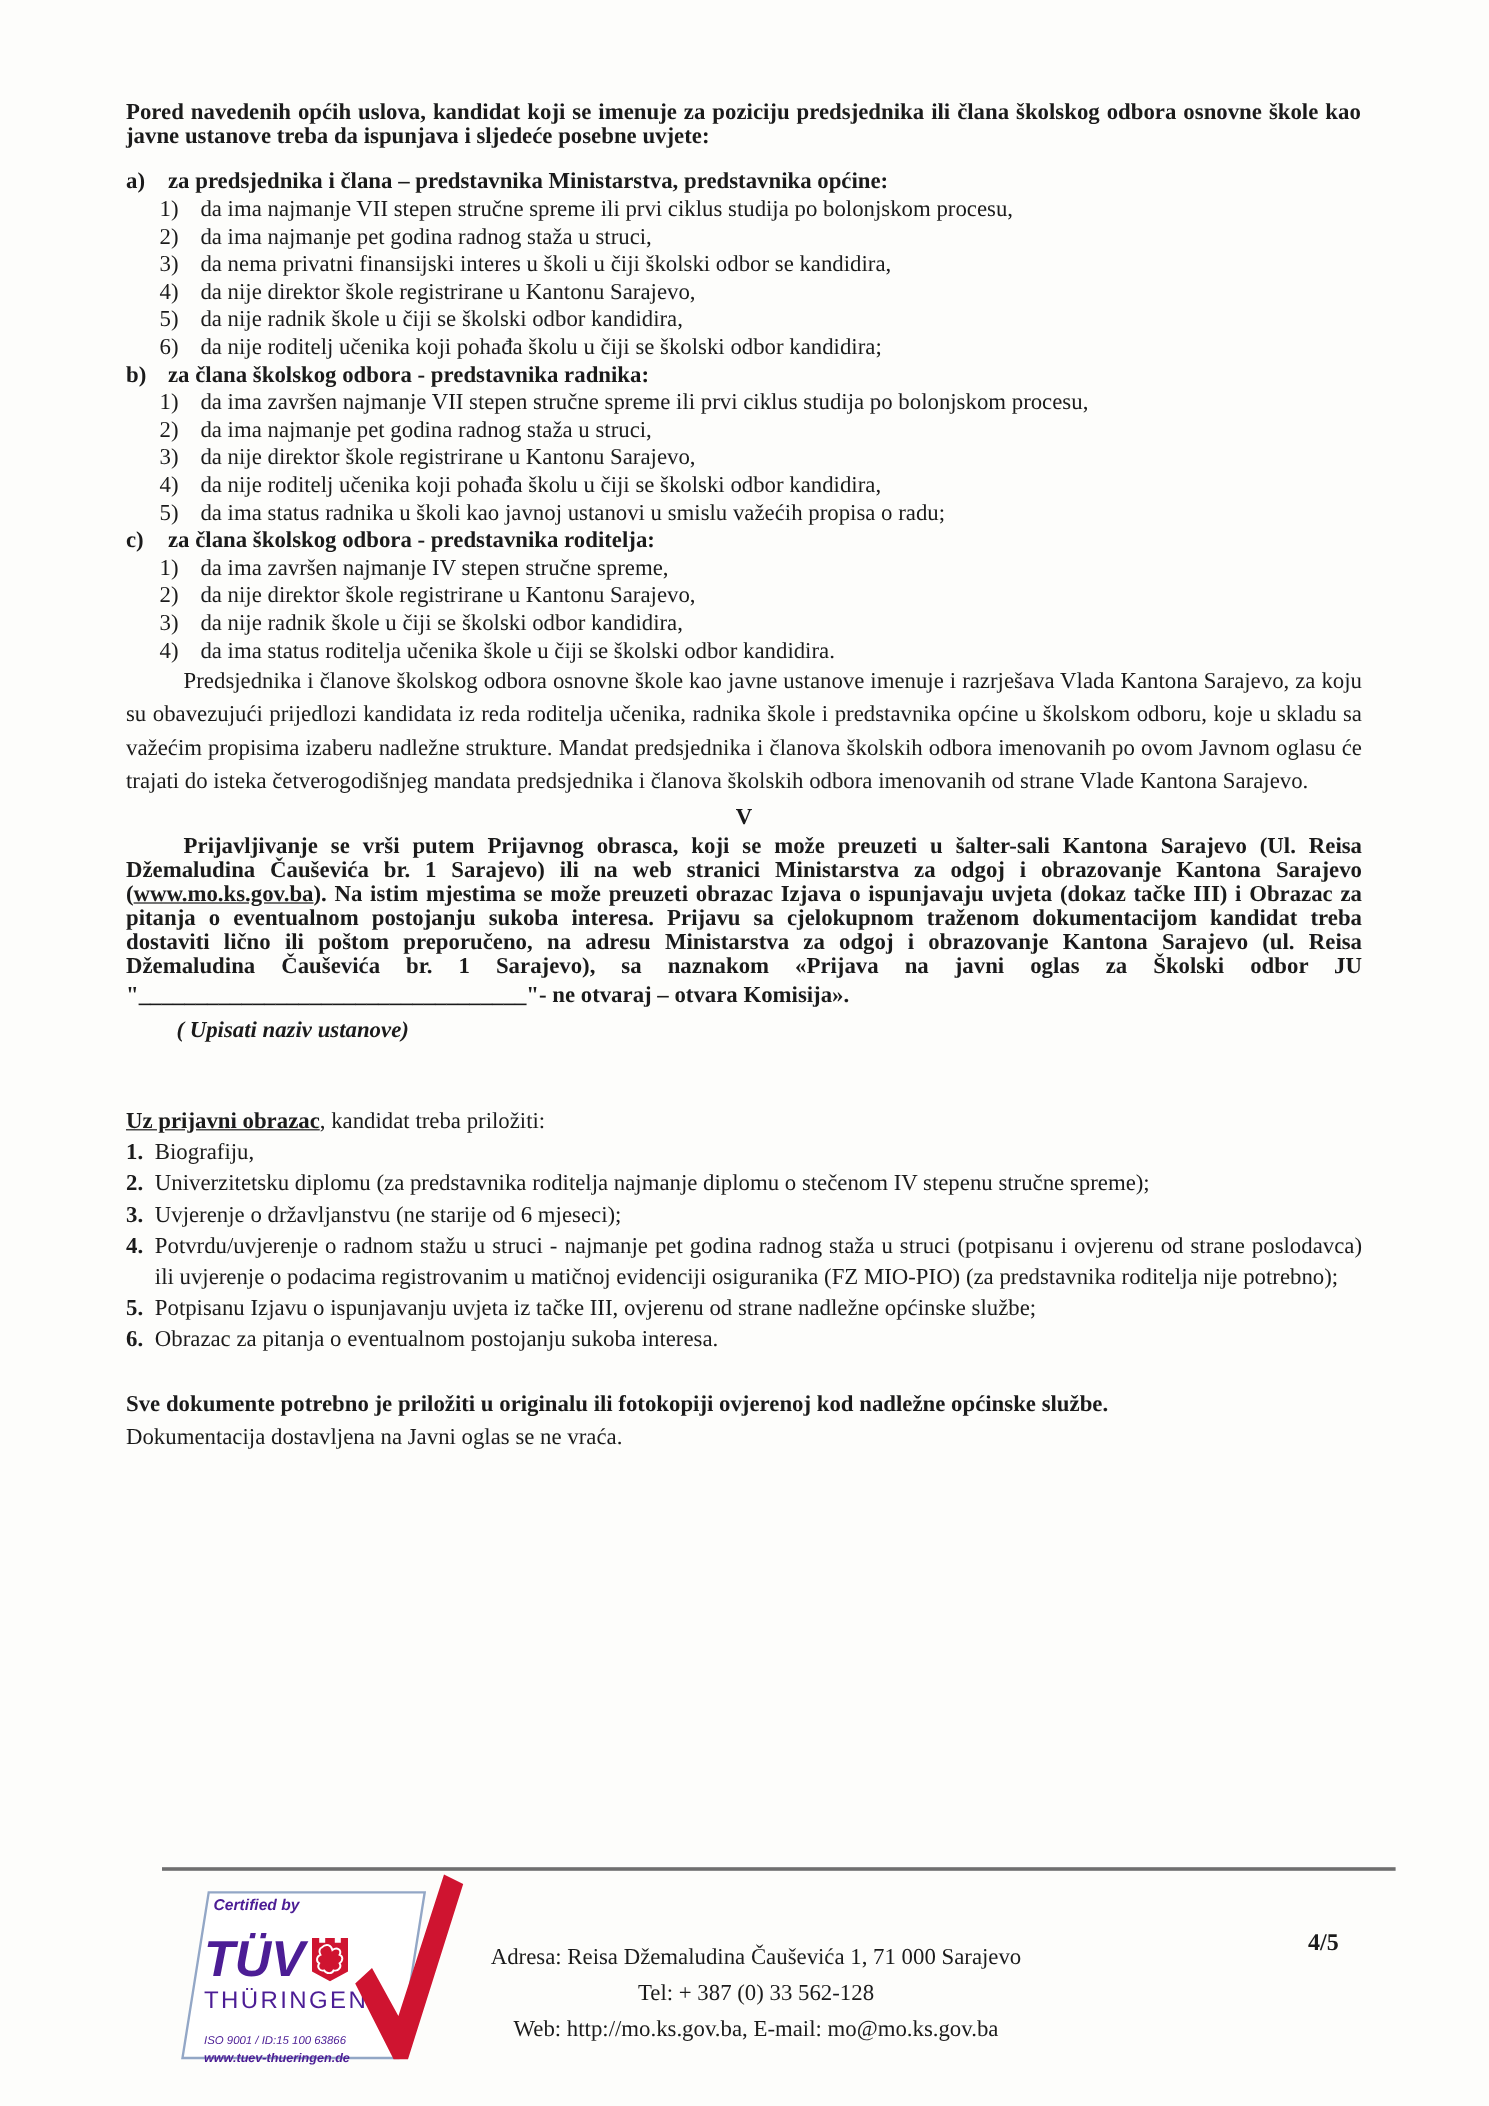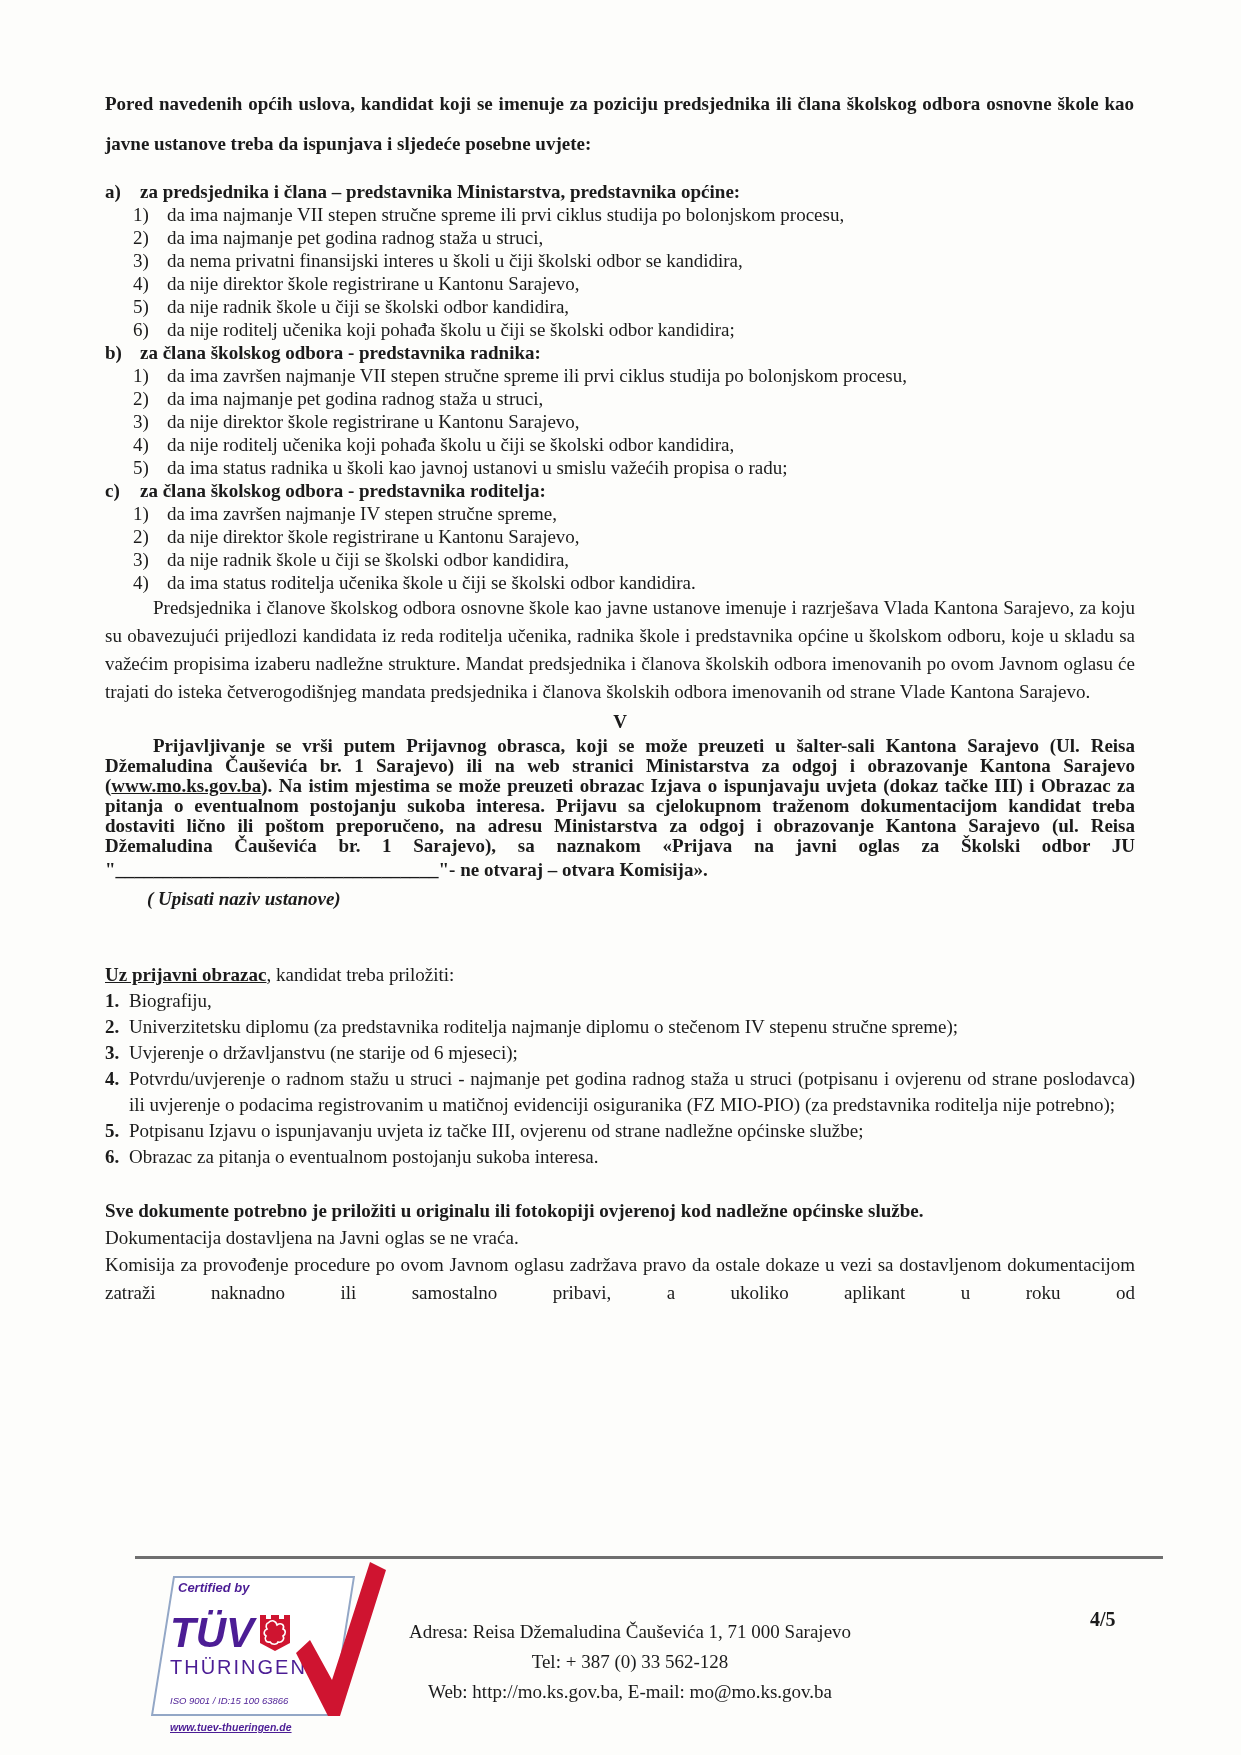--- a/index.html
+++ b/index.html
@@ -7,21 +7,21 @@
     position:relative;
     width:1241px;height:1755px;
     background:#fdfdfb;
     color:#1b1b1b;
     font-family:"Liberation Serif","DejaVu Serif",serif;
     font-size:19px;
     box-sizing:border-box;
     padding:84px 106px 0 105px;
     overflow:hidden;
   }
-  .intro{font-weight:bold;text-align:justify;line-height:40px;margin:0 1px 16px 0;}
+  .intro{font-weight:bold;text-align:justify;line-height:20px;margin:0 1px 16px 0;}
   .cond-header{display:flex;font-weight:bold;line-height:23px;}
   .cond-label{flex:none;width:35px;}
   .cond-item{display:flex;line-height:23px;padding-left:28px;}
   .cond-num{flex:none;width:34px;}
   .cond-text{flex:1;}
   .heading{text-align:center;font-weight:bold;line-height:28px;margin:2px 0 0 0;}
   .par{margin:0;text-align:justify;text-indent:48px;line-height:28px;}
   .v-par{margin:0;font-weight:bold;text-align:justify;text-align-last:justify;text-indent:48px;line-height:20px;}
   .blank-row{font-weight:bold;line-height:28.5px;white-space:nowrap;}
   .blank-underscores{letter-spacing:0px;}
@@ -38,21 +38,21 @@
   .footer-rule{position:absolute;left:135px;top:1556px;width:1028px;height:3px;background:#6f6f6f;}
   .tuv-wrap{position:absolute;left:148px;top:1572px;width:260px;height:165px;}
   .tuv-box{position:absolute;left:14px;top:4px;width:178px;height:136px;border:2px solid #93a7c6;background:#ffffff;transform:skewX(-9deg);}
   .tuv-inner{position:absolute;left:22px;top:8px;width:180px;color:#4c1d95;}
   .tuv-certified{font-family:"Liberation Sans",sans-serif;font-style:italic;font-weight:bold;font-size:13px;margin-left:8px;}
   .tuv-row{display:flex;align-items:flex-start;margin-top:16px;}
   .tuv-brand{font-family:"Liberation Sans",sans-serif;font-weight:bold;font-style:italic;font-size:42px;line-height:44px;letter-spacing:0px;}
   .tuv-crest{margin:2px 0 0 4px;}
   .tuv-region{font-family:"Liberation Sans",sans-serif;font-size:20px;letter-spacing:2px;line-height:24px;}
   .tuv-iso{font-family:"Liberation Sans",sans-serif;font-style:italic;font-size:9.5px;margin-top:16px;}
-  .tuv-web{font-family:"Liberation Sans",sans-serif;font-style:italic;font-weight:bold;font-size:10.5px;margin-top:15px;text-decoration:underline;}
+  .tuv-web{font-family:"Liberation Sans",sans-serif;font-style:italic;font-weight:bold;font-size:10.5px;margin-top:3px;}
   .tuv-check{position:absolute;left:142px;top:-14px;}
   .footer-center{position:absolute;left:330px;top:1617px;width:600px;text-align:center;line-height:30px;}
   .page-num{position:absolute;left:1090px;top:1608px;font-weight:bold;font-size:20px;}
 </style>
 </head>
 <body>
 
 <div class="page">
 
   <p class="intro">Pored navedenih općih uslova, kandidat koji se imenuje za poziciju predsjednika ili člana školskog odbora osnovne škole kao javne ustanove treba da ispunjava i sljedeće posebne uvjete:</p>
@@ -168,21 +168,20 @@
       <span class="attach-num">5.</span>
       <span class="attach-text">Potpisanu Izjavu o ispunjavanju uvjeta iz tačke III, ovjerenu od strane nadležne općinske službe;</span>
     </div>
   <div class="attach-item">
       <span class="attach-num">6.</span>
       <span class="attach-text">Obrazac za pitanja o eventualnom postojanju sukoba interesa.</span>
     </div>
 
   <div class="closing-bold">Sve dokumente potrebno je priložiti u originalu ili fotokopiji ovjerenoj kod nadležne općinske službe.</div>
   <div class="closing-line2">Dokumentacija dostavljena na Javni oglas se ne vraća.</div>
-  <p class="closing-par">Komisija za provođenje procedure po ovom Javnom oglasu zadržava pravo da ostale dokaze u vezi sa dostavljenom dokumentacijom zatraži naknadno ili samostalno pribavi, a ukoliko aplikant u roku od</p>
 
   <div class="footer-rule"></div>
 
   <div class="tuv-wrap">
     <div class="tuv-box"></div>
     <div class="tuv-inner">
       <div class="tuv-certified">Certified by</div>
       <div class="tuv-row">
         <span class="tuv-brand">TÜV</span>
         <svg class="tuv-crest" width="34" height="42" viewBox="0 0 34 42">

